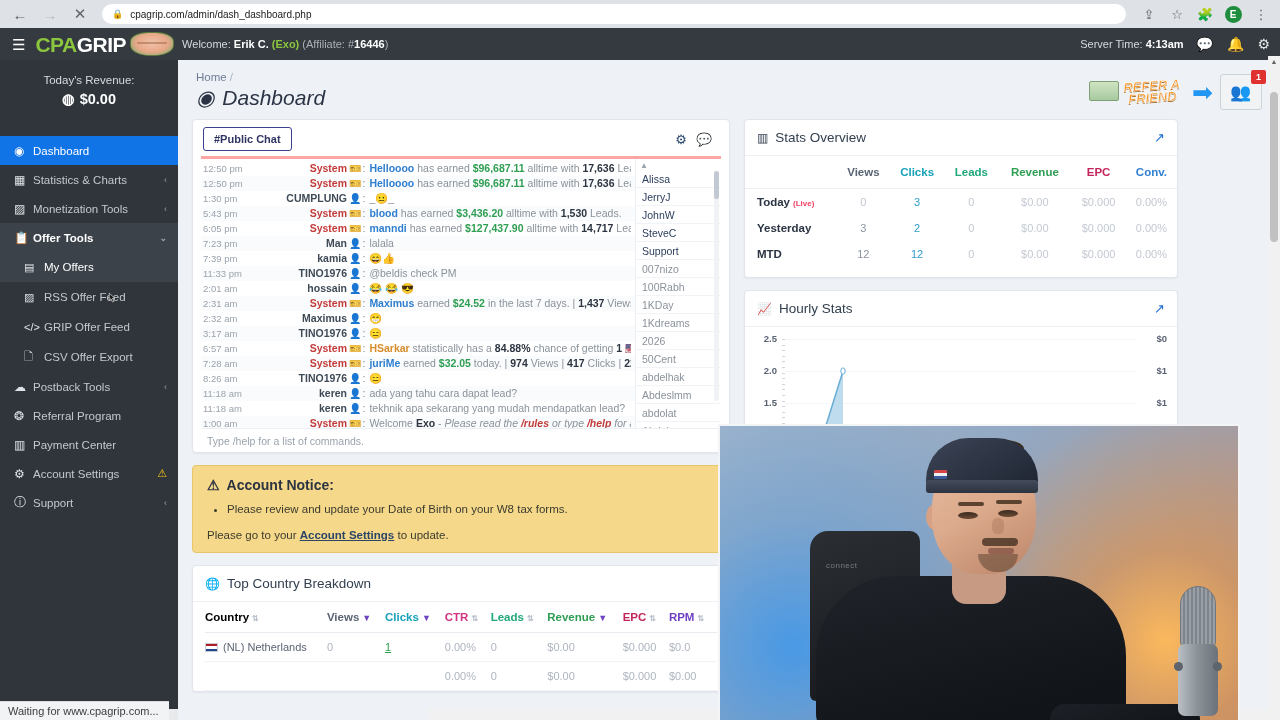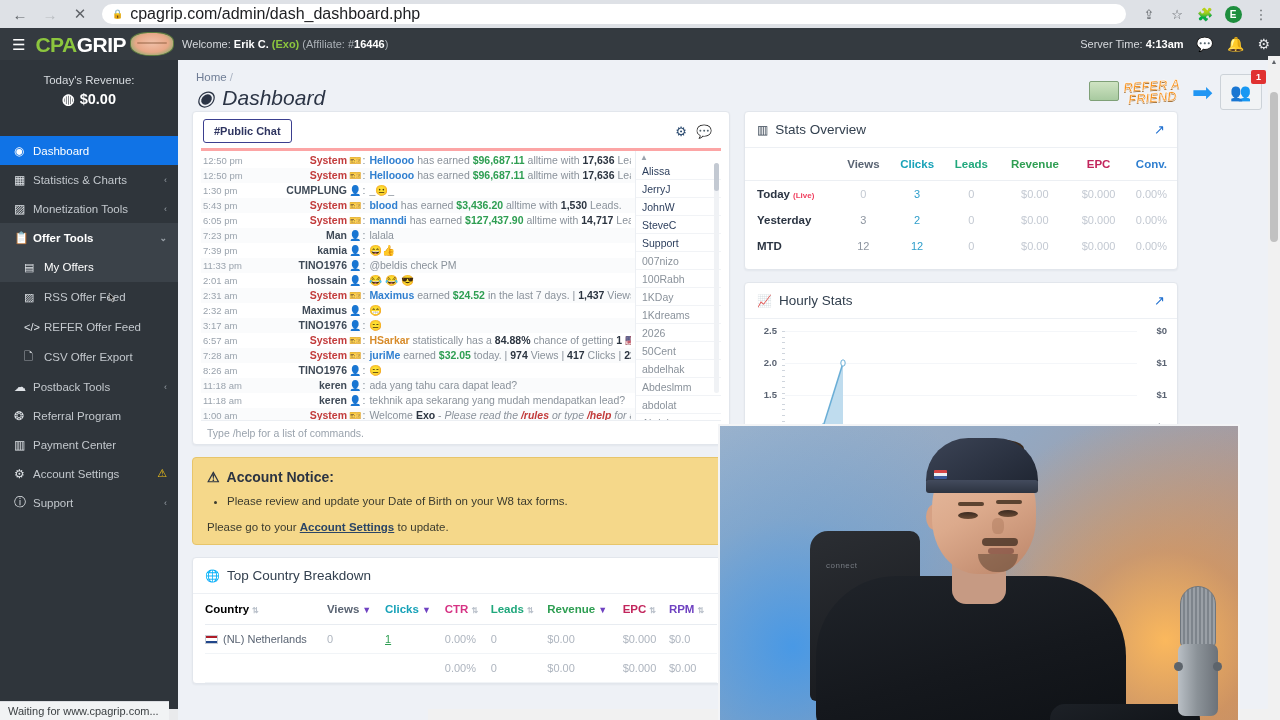--- a/index.html
+++ b/index.html
@@ -27,21 +27,21 @@
   .nav-btn.disabled { color: #b8bcc0; }
   #omnibox {
     flex: 1 1 auto; height: 20px;
     background: #fff; border-radius: 10px;
     display: flex; align-items: center;
     padding: 0 10px; gap: 7px;
     margin-left: 4px; margin-right: 6px;
     max-width: 1045px;
   }
   #omnibox .lock { font-size: 9px; color: #5f6368; }
-  #omnibox .url { font-size: 16px; color: #202124; white-space: nowrap; }
+  #omnibox .url { font-size: 10px; color: #202124; white-space: nowrap; }
   .chrome-icon {
     width: 22px; height: 22px; flex: 0 0 auto;
     display: flex; align-items: center; justify-content: center;
     color: #5f6368; font-size: 13px; cursor: pointer;
   }
   #profile-avatar {
     width: 17px; height: 17px; border-radius: 50%;
     background: #1e8e3e; color: #fff;
     font-size: 10px; font-weight: bold;
     display: flex; align-items: center; justify-content: center;
@@ -119,21 +119,21 @@
   .nav-sub.hovered { background: #3b4249; color: #fff; }
   .nav-sub .ns-icon { width: 20px; flex: 0 0 20px; font-size: 11px; color: #dfe3e7; }
   .warn-badge { color: #f5c518; font-size: 11px; margin-left: 5px; }
 
   
   #main {
     position: absolute; left: 178px; top: 32px;
     width: 1102px; height: 660px;
     background: #eef1f6; overflow: hidden;
   }
-  #page-head { padding: 11px 18px 0 18px; display: flex; align-items: flex-start; }
+  #page-head { padding: 11px 18px 8px 18px; display: flex; align-items: flex-start; }
   #breadcrumb { font-size: 11.5px; color: #6f7d95; }
   #breadcrumb .sep { color: #aab3c2; margin: 0 3px; }
   #page-title {
     font-size: 21px; font-style: italic; color: #2b3445;
     margin-top: 3px; display: flex; align-items: center; gap: 8px;
   }
   #refer-block { margin-left: auto; display: flex; align-items: center; gap: 7px; padding-top: 2px; }
   #refer-img {
     width: 96px; height: 38px; position: relative;
     display: flex; align-items: center; justify-content: flex-end;
@@ -555,21 +555,21 @@
     <div class="nav-sub hovered">
       <span class="ns-icon">▤</span>
       <span>My Offers</span>
     </div>
     <div class="nav-sub">
       <span class="ns-icon">▨</span>
       <span>RSS Offer Feed</span>
     </div>
     <div class="nav-sub">
       <span class="ns-icon">&lt;/&gt;</span>
-      <span>REFER Offer Feed</span>
+      <span>GRIP Offer Feed</span>
     </div>
     <div class="nav-sub">
       <span class="ns-icon">🗋</span>
       <span>CSV Offer Export</span>
     </div>
 
     <div class="nav-item">
       <span class="ni-icon">☁</span>
       <span class="ni-label">Postback Tools</span>
       <span class="ni-caret">‹</span>

